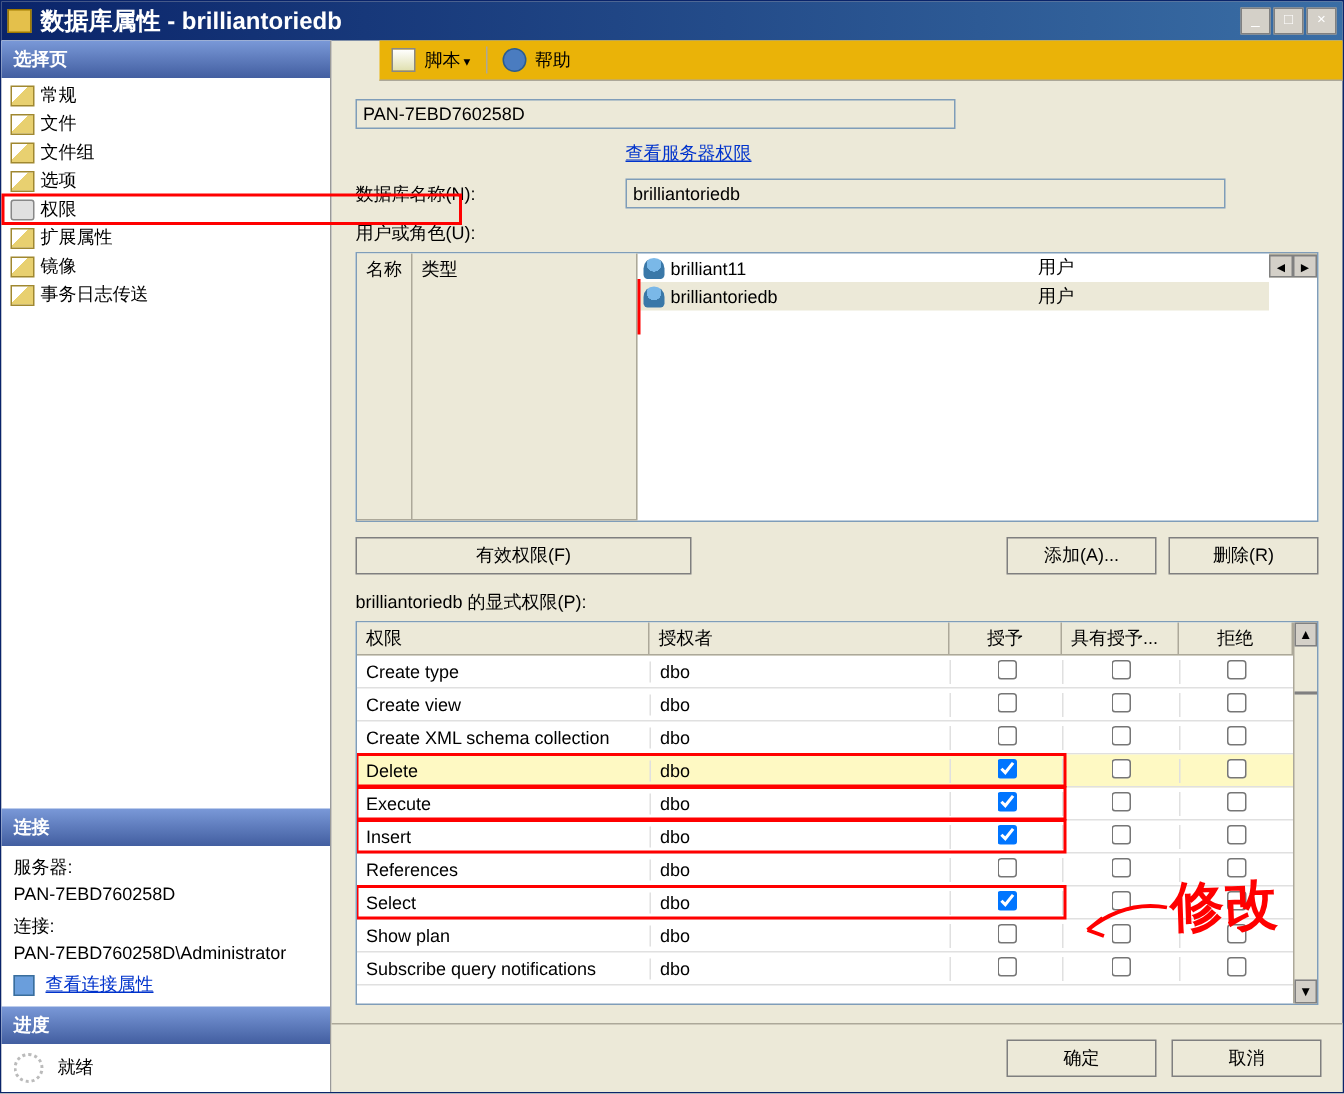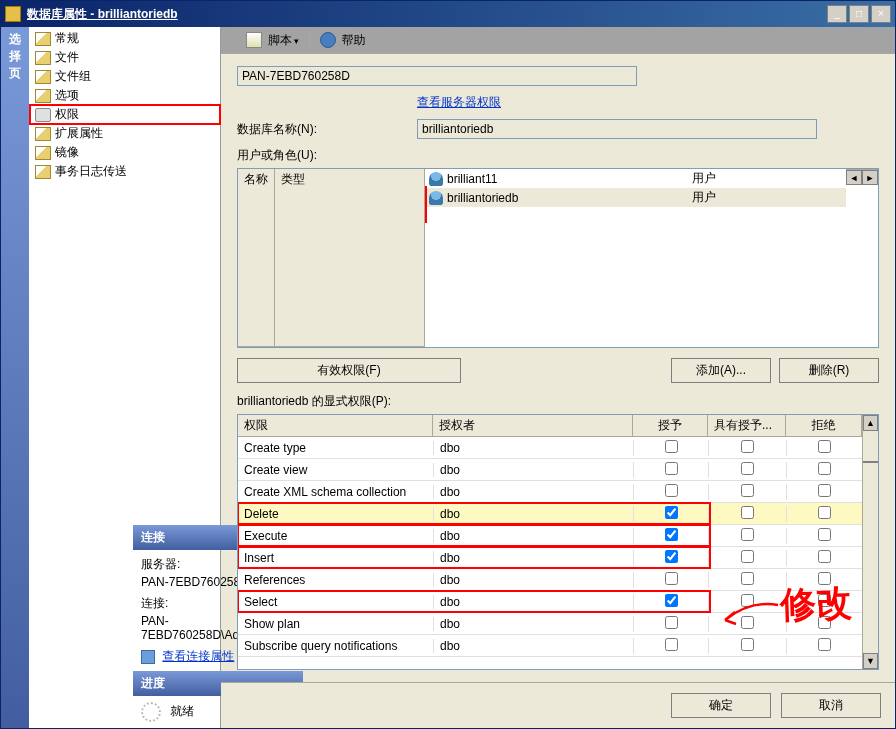--- a/index.html
+++ b/index.html
@@ -1,41 +1,41 @@
 <!DOCTYPE html>
 <html><head>
 <meta charset="utf-8">
 <style>
 * { box-sizing: border-box; margin: 0; padding: 0; }
 body { font-family: "SimSun", Tahoma, sans-serif; font-size: 12px; background: #ece9d8; overflow: hidden; }
 .window { width: 896px; height: 729px; background: #ece9d8; border: 1px solid #0a246a; display: flex; flex-direction: column; }
 .titlebar { background: linear-gradient(to right, #0a246a, #3a6ea5); color: #fff; height: 26px; display: flex; align-items: center; padding: 0 4px; }
 .titlebar-icon { width: 16px; height: 16px; background: #e4c04b; margin-right: 6px; border: 1px solid #a07a00; }
-.titlebar-text { flex: 1; font-weight: bold; font-size: 12px; text-decoration: underline; }
+.titlebar-text { flex: 1; font-weight: bold; font-size: 16px; }
 .winbtns { display: flex; gap: 2px; }
 .winbtn { width: 20px; height: 18px; background: #d4d0c8; border: 1px solid #808080; font-family: Arial; font-size: 10px; text-align: center; line-height: 16px; cursor: default; }
 .content { flex: 1; display: flex; }
-.left-panel { width: 220px; background: #fff; display: flex; border-right: 1px solid #999; }
+.left-panel { width: 220px; background: #fff; display: flex; flex-direction: column; border-right: 1px solid #999; }
 .panel-header { background: linear-gradient(to bottom, #7a99d8, #425ea0); color: #fff; padding: 4px 8px; font-weight: bold; }
 .tree { padding: 2px; flex: 0 0 auto; }
 .tree-item { display: flex; align-items: center; padding: 1px 4px; cursor: default; }
 .tree-icon { width: 16px; height: 14px; margin-right: 4px; display: inline-block; }
 .ti-page { background: linear-gradient(135deg, #fff 40%, #e8d070 41%); border: 1px solid #a08830; }
 .ti-key { background: #e0e0e0; border: 1px solid #888; border-radius: 2px; }
 .highlight-perm { position: relative; }
 .highlight-perm::after { content: ''; position: absolute; left: -2px; top: -1px; right: -90px; bottom: -1px; border: 2px solid #ff0000; pointer-events: none; }
 .conn-section { margin-top: auto; }
 .conn-block { padding: 6px 8px; }
 .conn-label { margin-bottom: 2px; }
 .conn-val { margin-bottom: 6px; }
 .link { color: #0033cc; text-decoration: underline; cursor: pointer; }
 .icon-inline { display: inline-block; width: 14px; height: 14px; vertical-align: middle; margin-right: 4px; }
 .prog-dots { width: 20px; height: 20px; border: 2px dotted #bbb; border-radius: 50%; display: inline-block; vertical-align: middle; margin-right: 6px; }
 .right-panel { flex: 1; display: flex; flex-direction: column; }
-.toolbar { background: #a3a3a3; border-bottom: 1px solid #aca899; padding: 4px 25px; display: flex; align-items: center; gap: 6px; }
+.toolbar { background: #eab308; border-bottom: 1px solid #aca899; padding: 4px 8px; display: flex; align-items: center; gap: 6px; margin-left: 32px; }
 .tb-icon { width: 16px; height: 16px; display: inline-block; }
 .tb-script { background: linear-gradient(#fff, #e0e0b0); border: 1px solid #888; }
 .tb-help { background: #4a7cc0; border-radius: 50%; border: 1px solid #2a5c90; }
 .tb-sep { width: 1px; height: 18px; background: #aca899; margin: 0 4px; }
 .tb-drop::after { content: '▾'; font-size: 9px; margin-left: 2px; }
 .form { padding: 12px 16px; flex: 1; display: flex; flex-direction: column; overflow: hidden; }
 .form-row { display: flex; align-items: center; margin-bottom: 8px; }
 .form-label { width: 180px; }
 .text-input { flex: 1; max-width: 400px; border: 1px solid #7f9db9; background: #fff; padding: 2px 4px; height: 20px; font-family: inherit; font-size: 12px; }
 .text-input.ro { background: #ece9d8; }

